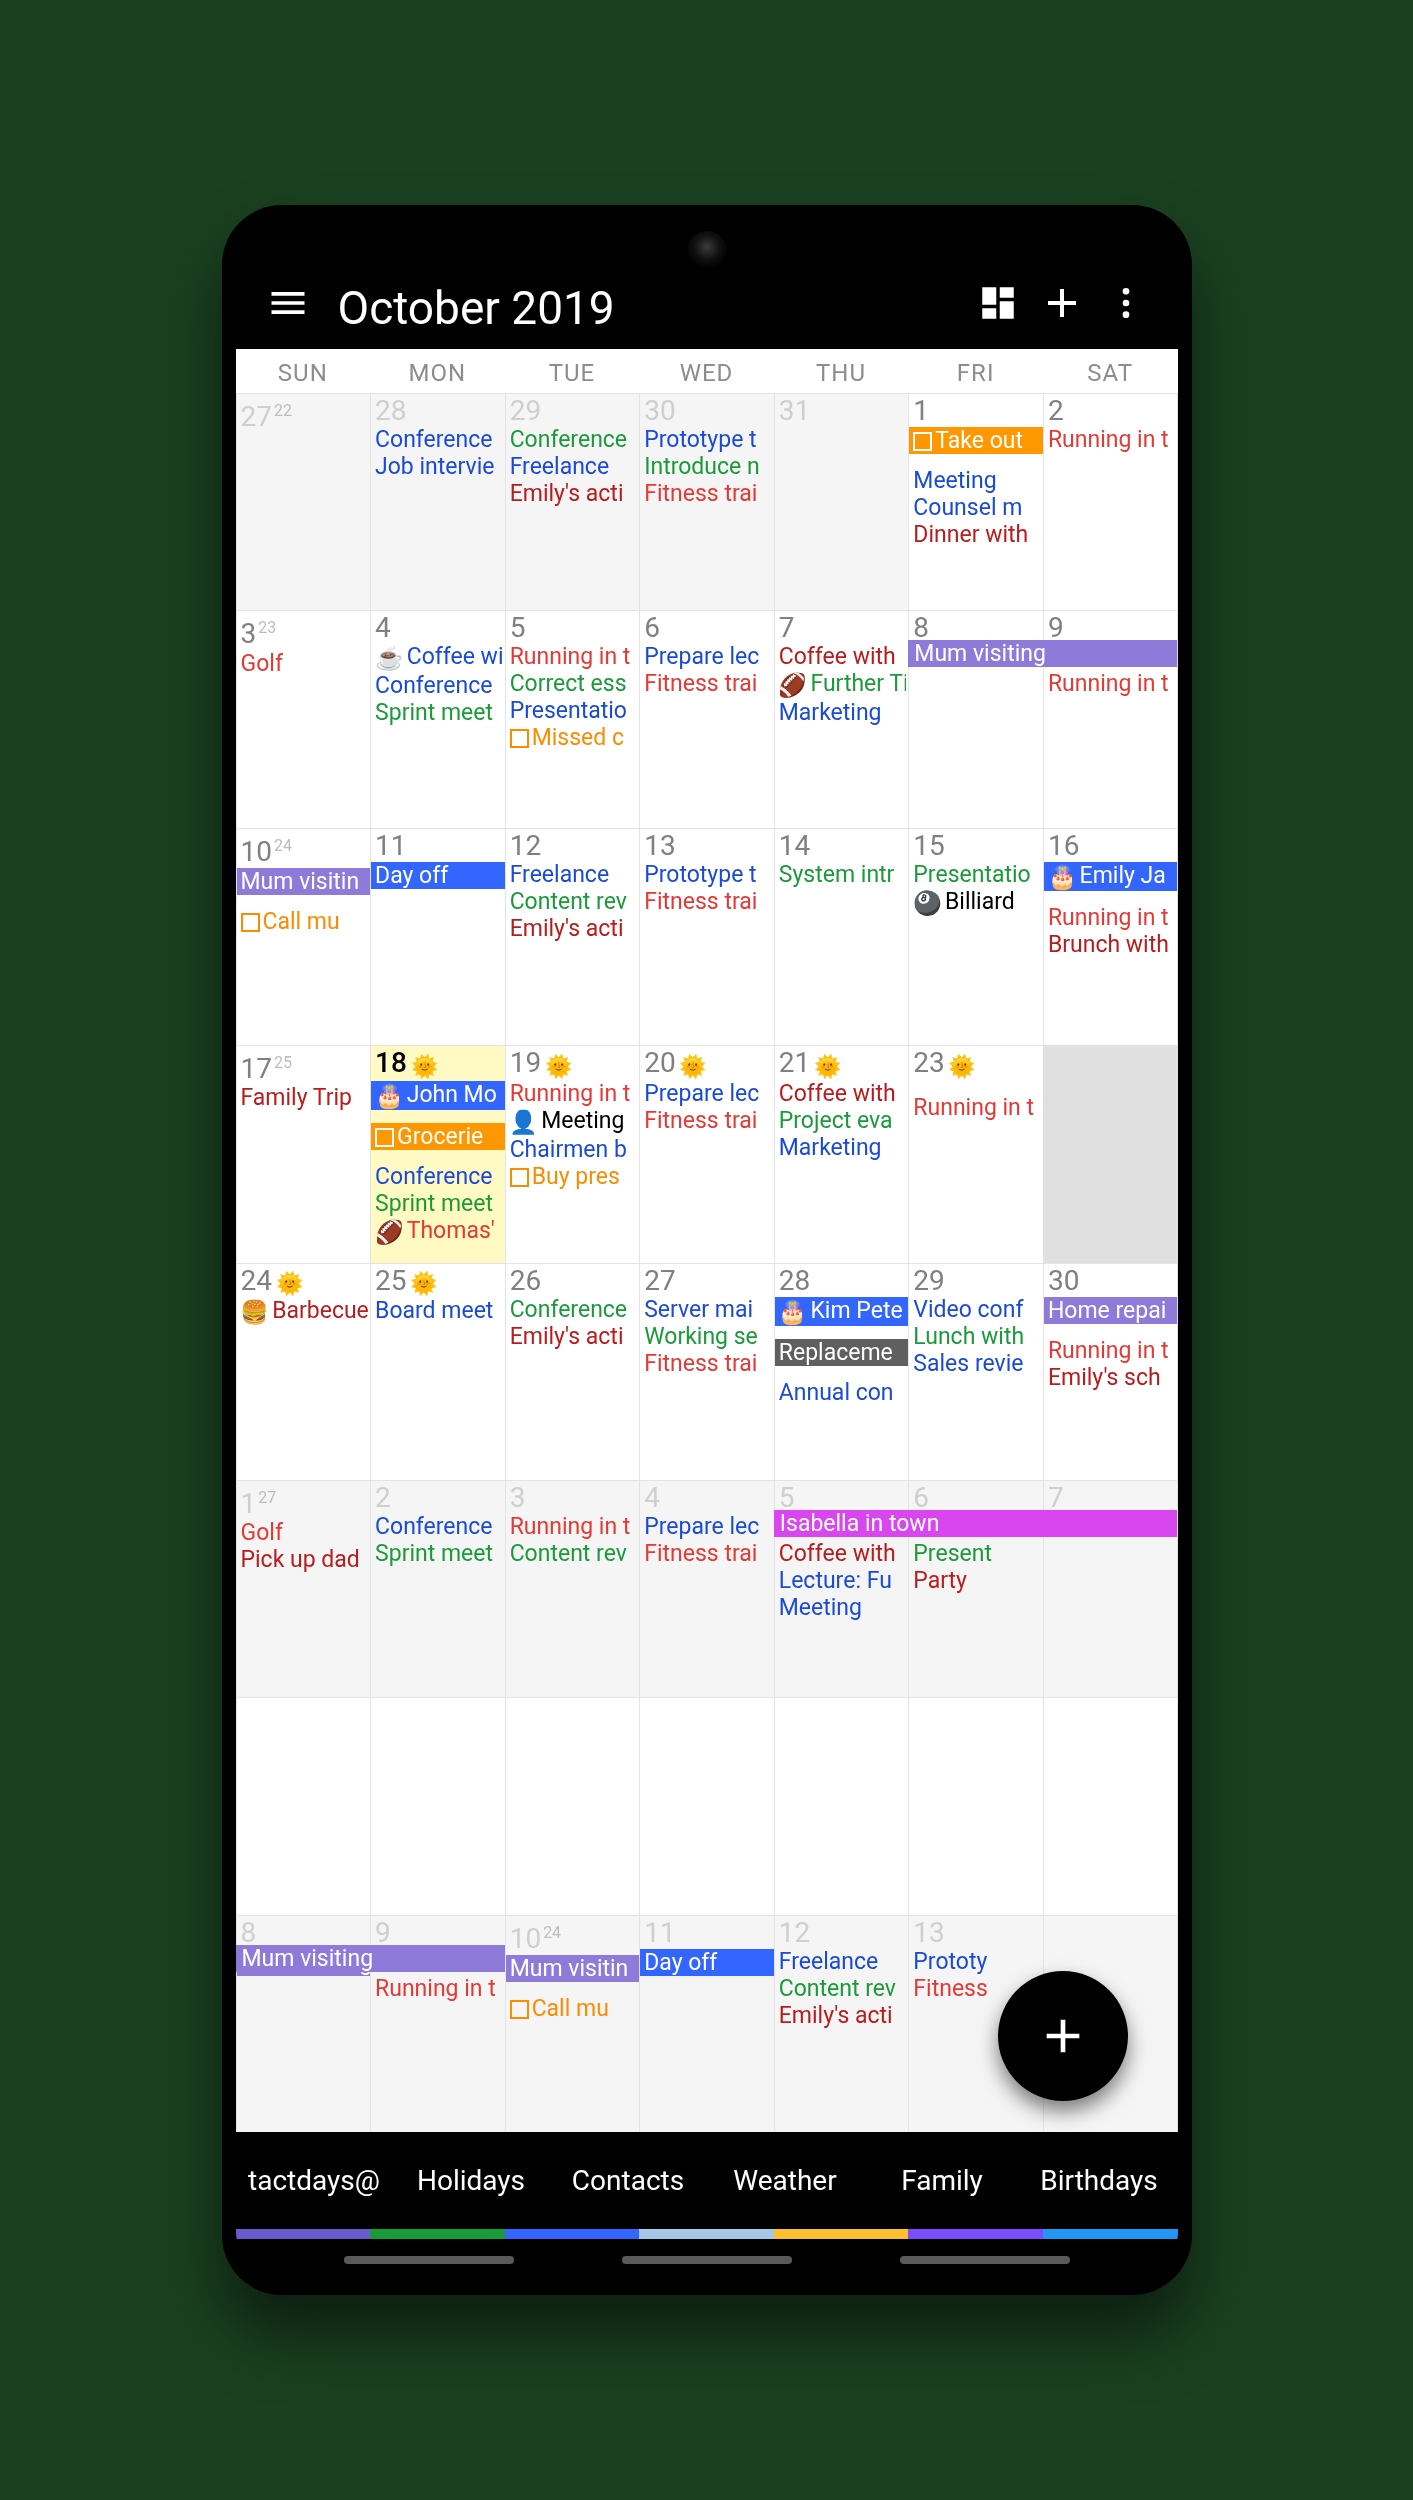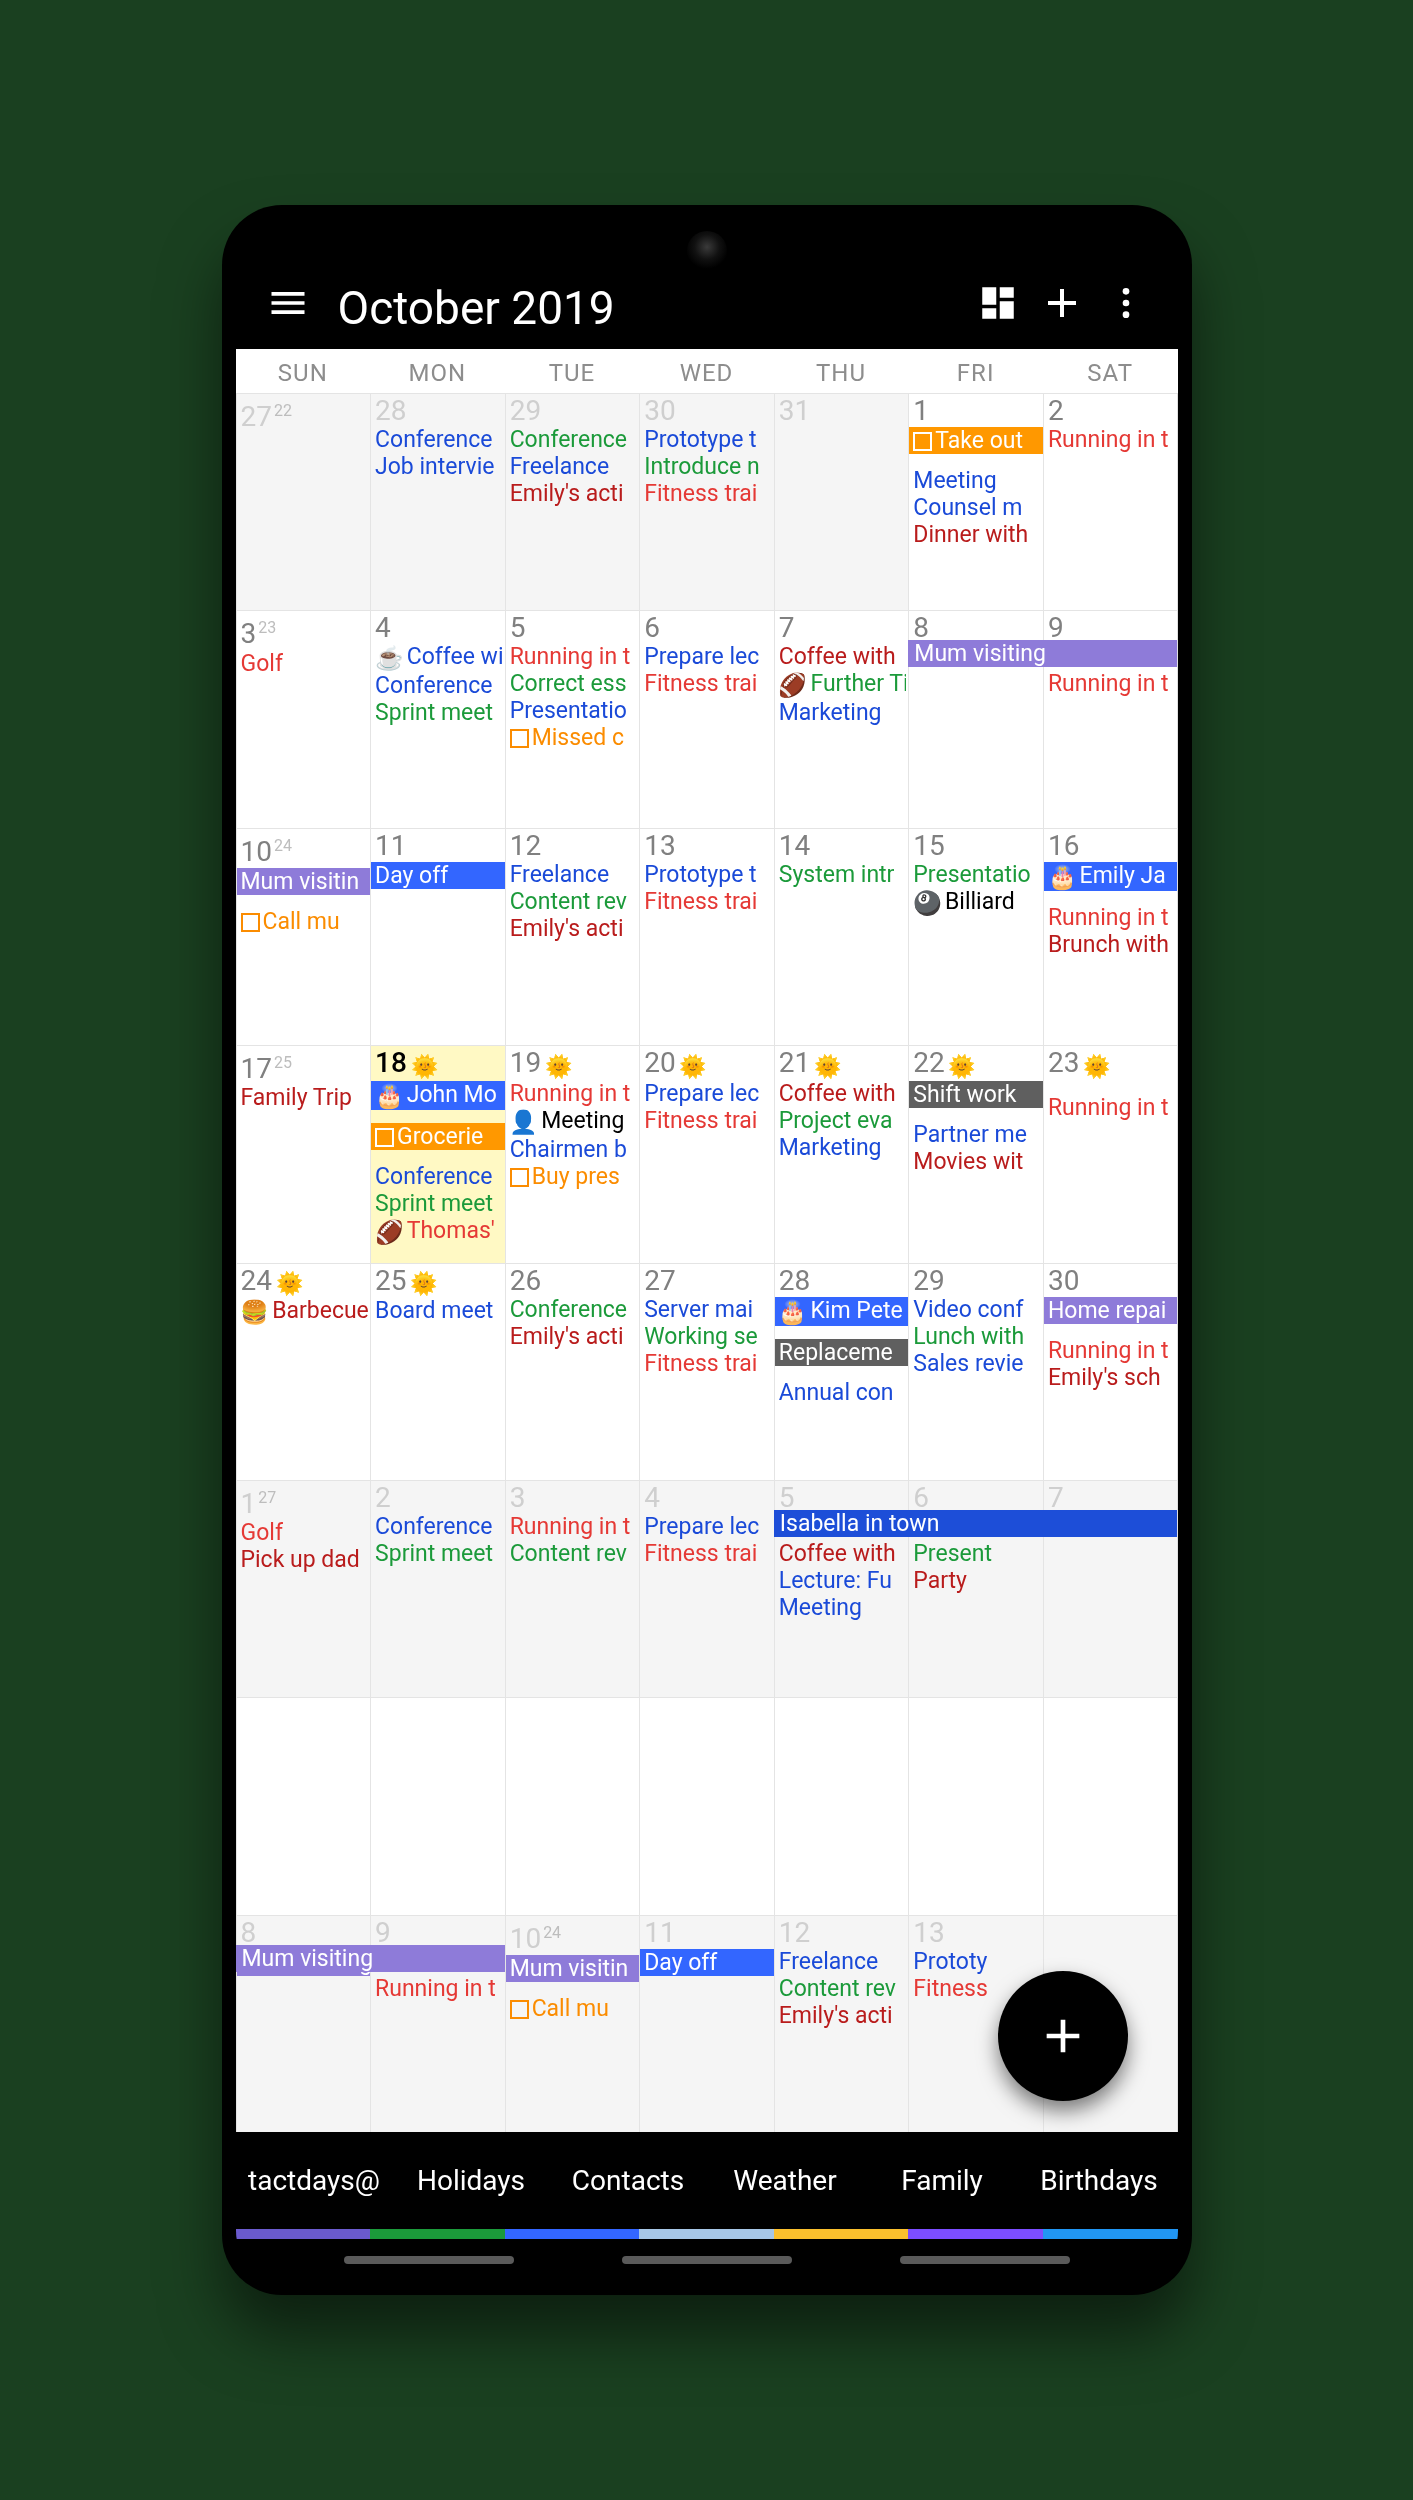--- a/index.html
+++ b/index.html
@@ -138,41 +138,40 @@
             <div class="cell"><span class="daynum">14</span><div class="ev c-green"><span>System intr</span></div></div>
             <div class="cell"><span class="daynum">15</span><div class="ev c-green"><span>Presentatio</span></div><div class="ev c-black"><span class="badge">🎱</span><span>Billiard</span></div></div>
             <div class="cell"><span class="daynum">16</span><div class="bar bar-blue"><span class="badge">🎂</span><span>Emily Ja</span></div><div class="ev c-red"><span>Running in t</span></div><div class="ev c-purple"><span>Brunch with</span></div></div>
           </div>
           <div class="row">
             <div class="cell"><span class="daynum">17<span class="sup">25</span></span><div class="ev c-purple"><span>Family Trip</span></div></div>
             <div class="cell today"><span class="daynum">18</span><span class="emo">🌞</span><div class="bar bar-blue"><span class="badge">🎂</span><span>John Mo</span></div><div class="bar bar-orange"><span class="checkbox"></span><span>Grocerie</span></div><div class="ev c-blue"><span>Conference</span></div><div class="ev c-green"><span>Sprint meet</span></div><div class="ev c-red"><span class="badge">🏈</span><span>Thomas'</span></div></div>
             <div class="cell"><span class="daynum">19</span><span class="emo">🌞</span><div class="ev c-red"><span>Running in t</span></div><div class="ev c-black"><span class="badge">👤</span><span>Meeting</span></div><div class="ev c-blue"><span>Chairmen b</span></div><div class="ev c-orange"><span class="checkbox"></span><span>Buy pres</span></div></div>
             <div class="cell"><span class="daynum">20</span><span class="emo">🌞</span><div class="ev c-blue"><span>Prepare lec</span></div><div class="ev c-red"><span>Fitness trai</span></div></div>
             <div class="cell"><span class="daynum">21</span><span class="emo">🌞</span><div class="ev c-purple"><span>Coffee with</span></div><div class="ev c-green"><span>Project eva</span></div><div class="ev c-blue"><span>Marketing</span></div></div>
-            <div class="cell"><span class="daynum">22</span><span class="emo">🌞</span><div class="bar bar-grey"><span>Shift work</span></div><div class="ev c-blue"><span>Partner me</span></div><div class="ev c-purple"><span>Movies wit</span></div></div>
             <div class="cell"><span class="daynum">23</span><span class="emo">🌞</span><div class="bar bar-blue"><span> </span></div><div class="ev c-red"><span>Running in t</span></div></div>
           </div>
           <div class="row">
             <div class="cell"><span class="daynum">24</span><span class="emo">🌞</span><div class="ev c-purple"><span class="badge">🍔</span><span>Barbecue</span></div></div>
             <div class="cell"><span class="daynum">25</span><span class="emo">🌞</span><div class="ev c-blue"><span>Board meet</span></div></div>
             <div class="cell"><span class="daynum">26</span><div class="ev c-green"><span>Conference</span></div><div class="ev c-purple"><span>Emily's acti</span></div></div>
             <div class="cell"><span class="daynum">27</span><div class="ev c-blue"><span>Server mai</span></div><div class="ev c-green"><span>Working se</span></div><div class="ev c-red"><span>Fitness trai</span></div></div>
             <div class="cell"><span class="daynum">28</span><div class="bar bar-blue"><span class="badge">🎂</span><span>Kim Pete</span></div><div class="bar bar-grey"><span>Replaceme</span></div><div class="ev c-blue"><span>Annual con</span></div></div>
             <div class="cell"><span class="daynum">29</span><div class="ev c-blue"><span>Video conf</span></div><div class="ev c-green"><span>Lunch with</span></div><div class="ev c-blue"><span>Sales revie</span></div></div>
             <div class="cell"><span class="daynum">30</span><div class="bar bar-purple"><span>Home repai</span></div><div class="ev c-red"><span>Running in t</span></div><div class="ev c-purple"><span>Emily's sch</span></div></div>
           </div>
           <div class="row">
             <div class="cell shade"><span class="daynum">1<span class="sup">27</span></span><div class="ev c-red"><span>Golf</span></div><div class="ev c-purple"><span>Pick up dad</span></div></div>
             <div class="cell shade"><span class="daynum">2</span><div class="ev c-blue"><span>Conference</span></div><div class="ev c-green"><span>Sprint meet</span></div></div>
             <div class="cell shade"><span class="daynum">3</span><div class="ev c-red"><span>Running in t</span></div><div class="ev c-green"><span>Content rev</span></div></div>
             <div class="cell shade"><span class="daynum">4</span><div class="ev c-blue"><span>Prepare lec</span></div><div class="ev c-red"><span>Fitness trai</span></div></div>
             <div class="cell shade"><span class="daynum">5</span><div style="height: 27px;"></div><div class="ev c-purple"><span>Coffee with</span></div><div class="ev c-blue"><span>Lecture: Fu</span></div><div class="ev c-blue"><span>Meeting</span></div></div>
             <div class="cell shade"><span class="daynum">6</span><div style="height: 27px;"></div><div class="ev c-green"><span>Present</span></div><div class="ev c-purple"><span>Party</span></div></div>
             <div class="cell shade"><span class="daynum">7</span><div style="height: 27px;"></div></div>
-            <div class="span-bar" style="background: #1d4ed8; left: 57.1429%; width: 42.8571%;"><span>Isabella in town</span></div>
+            <div class="span-bar" style="background: #d946ef; left: 57.1429%; width: 42.8571%;"><span>Isabella in town</span></div>
           </div>
           <div class="row">
             <div class="cell"><span class="daynum"></span></div>
             <div class="cell"><span class="daynum"></span></div>
             <div class="cell"><span class="daynum"></span></div>
             <div class="cell"><span class="daynum"></span></div>
             <div class="cell"><span class="daynum"></span></div>
             <div class="cell"><span class="daynum"></span></div>
             <div class="cell"><span class="daynum"></span></div>
           </div>

